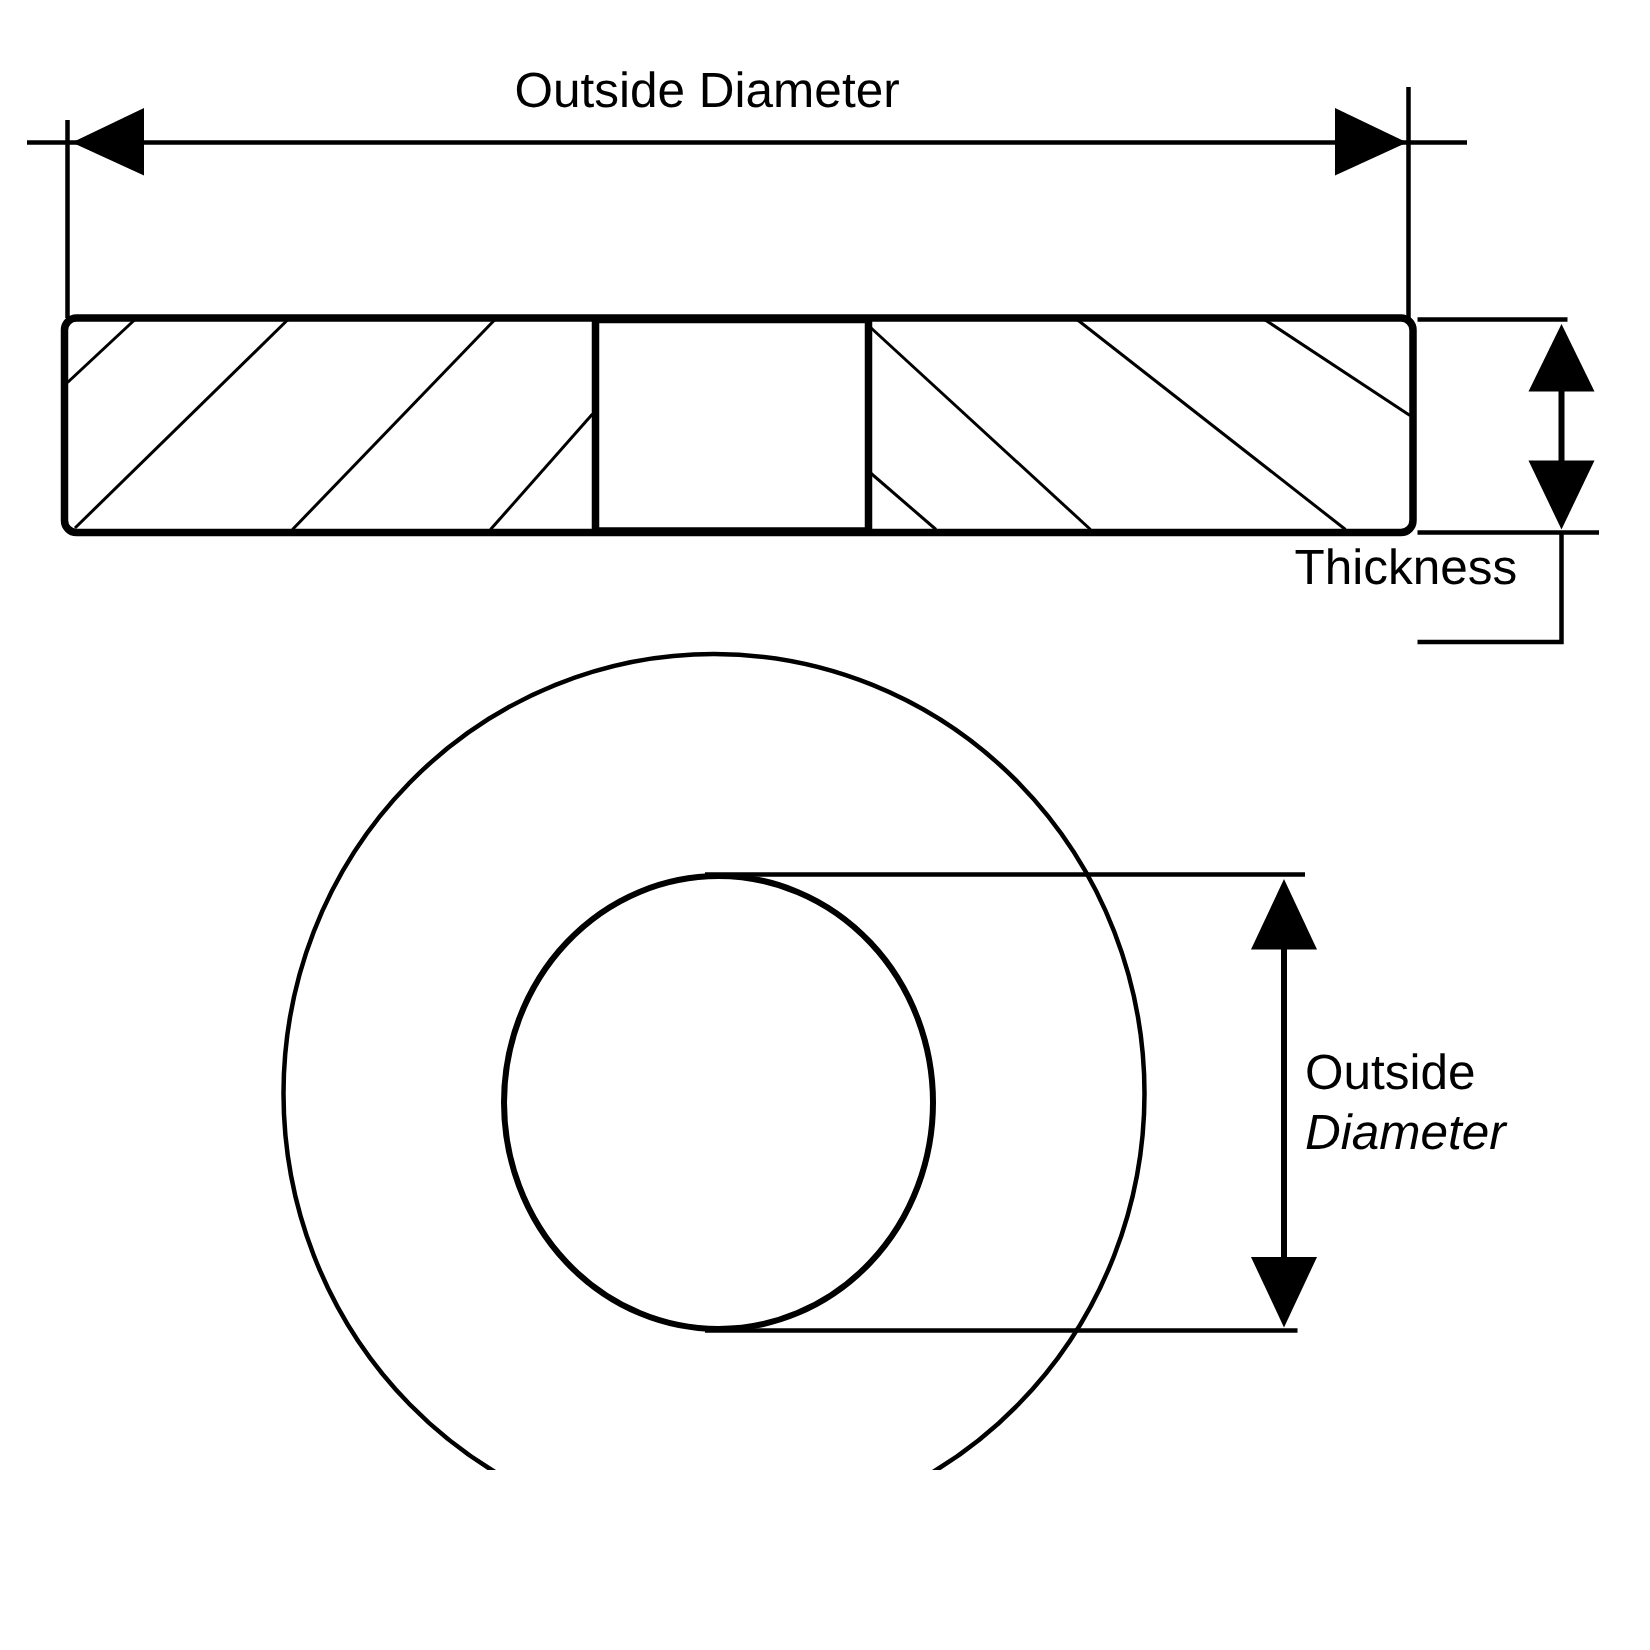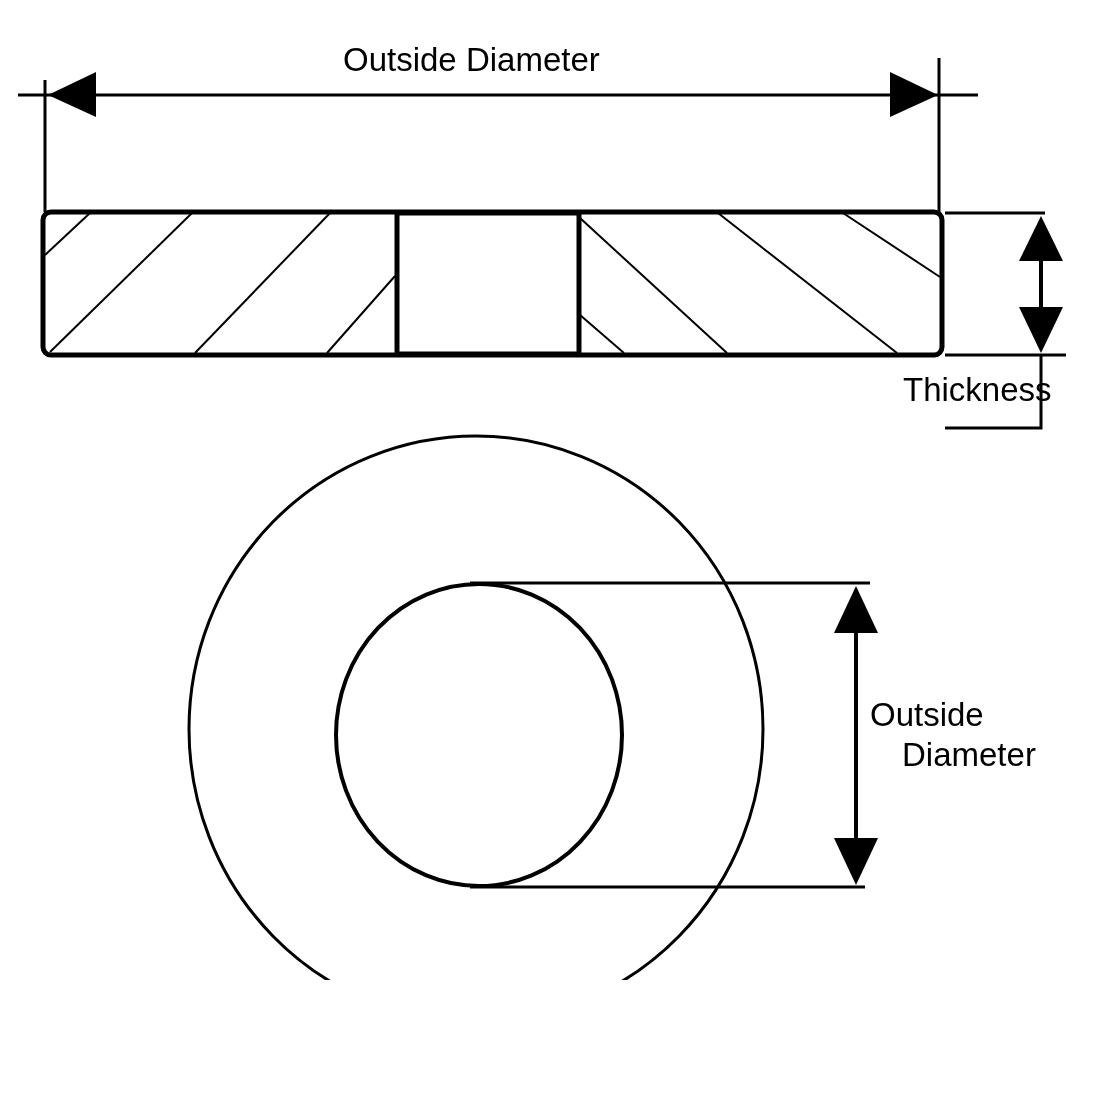--- a/index.html
+++ b/index.html
@@ -53,16 +53,16 @@
     <g stroke="#000" fill="#000">
       <line x1="470" y1="583" x2="870" y2="583" stroke-width="3"></line>
       <line x1="470" y1="887" x2="865" y2="887" stroke-width="3"></line>
       <line x1="856" y1="630" x2="856" y2="840" stroke-width="4"></line>
       <polygon points="856,586 834,633 878,633" stroke="none"></polygon>
       <polygon points="856,885 834,838 878,838" stroke="none"></polygon>
     </g>
   </svg>
 
   <div class="lbl" style="left:343px; top:40px;">Outside Diameter</div>
-  <div class="lbl" style="left:863px; top:370px;margin-left:40px;">Thickness</div>
+  <div class="lbl" style="left:863px; top:358px;">Thickness</div>
   <div class="lbl" style="left:870px; top:695px;">Outside</div>
-  <div class="lbl" style="left:902px; top:735px;">Diameter</div>
+  <div class="lbl" style="left:870px; top:735px;font-style:italic;">Diameter</div>
 </div>
 
 </body></html>

